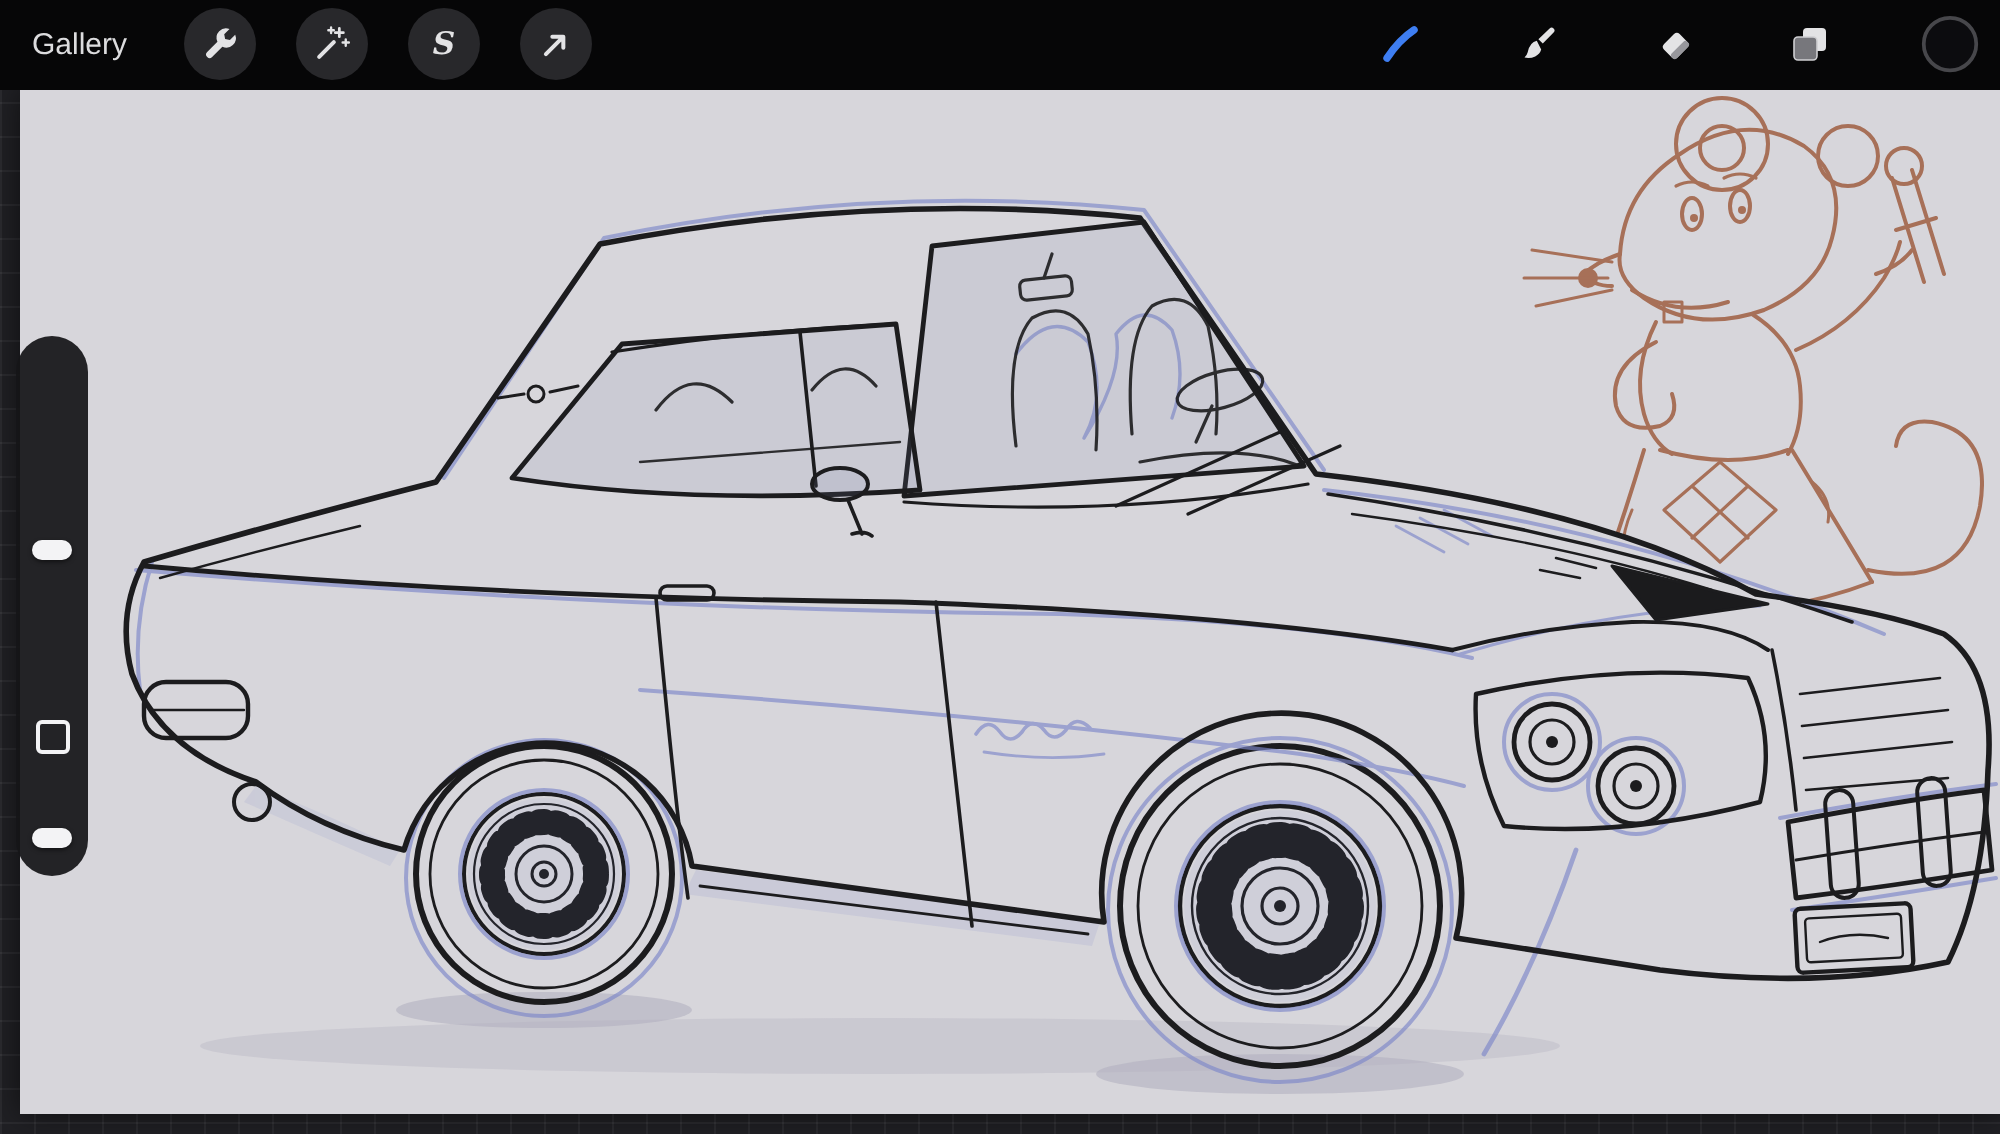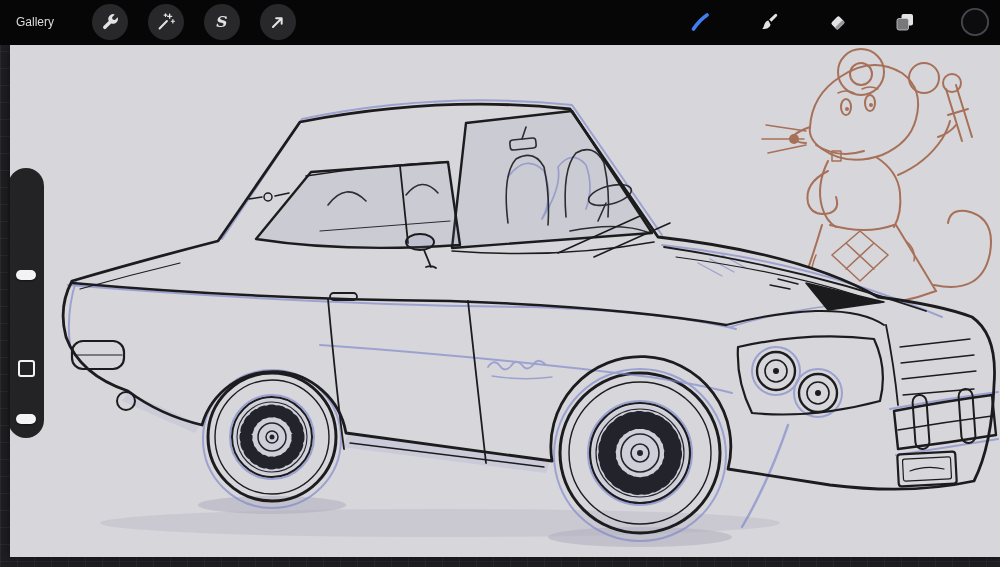--- a/index.html
+++ b/index.html
@@ -7,21 +7,21 @@
     width:1000px;height:567px;position:relative;overflow:hidden;
     background-color:#202024;
     background-image:
       linear-gradient(rgba(255,255,255,.05) 1px, transparent 1px),
       linear-gradient(90deg, rgba(255,255,255,.05) 1px, transparent 1px);
     background-size:17px 17px;
     font-family:"Liberation Sans", sans-serif;
   }
   
   .topbar{position:absolute;left:0;top:0;width:1000px;height:45px;background:#060607;z-index:10;}
-  .gallery{position:absolute;left:16px;top:0;height:45px;line-height:45px;color:#dcdcde;font-size:12px;cursor:default;}
+  .gallery{position:absolute;left:16px;top:0;height:45px;line-height:45px;color:#dcdcde;font-size:15px;cursor:default;}
   .tbtn{position:absolute;top:4px;width:36px;height:36px;border-radius:50%;display:flex;align-items:center;justify-content:center;}
   .tbtn.circ{background:#28282b;}
   .s-glyph{font-family:"DejaVu Serif", serif;font-style:italic;font-weight:bold;font-size:17px;fill:#e3e3e5;}
   
   .canvas{position:absolute;left:10px;top:45px;width:990px;height:512px;box-shadow:0 0 14px rgba(0,0,0,.55);}
   .canvas svg{display:block;}
   
   .sidebar{position:absolute;left:8px;top:168px;width:36px;height:270px;background:rgba(21,21,24,.93);border-radius:18px;z-index:20;}
   .pill{position:absolute;left:8px;width:20px;height:10px;border-radius:5px;background:#f3f3f5;box-shadow:0 1px 2px rgba(0,0,0,.5);}
   .pill.top{top:102px;}

